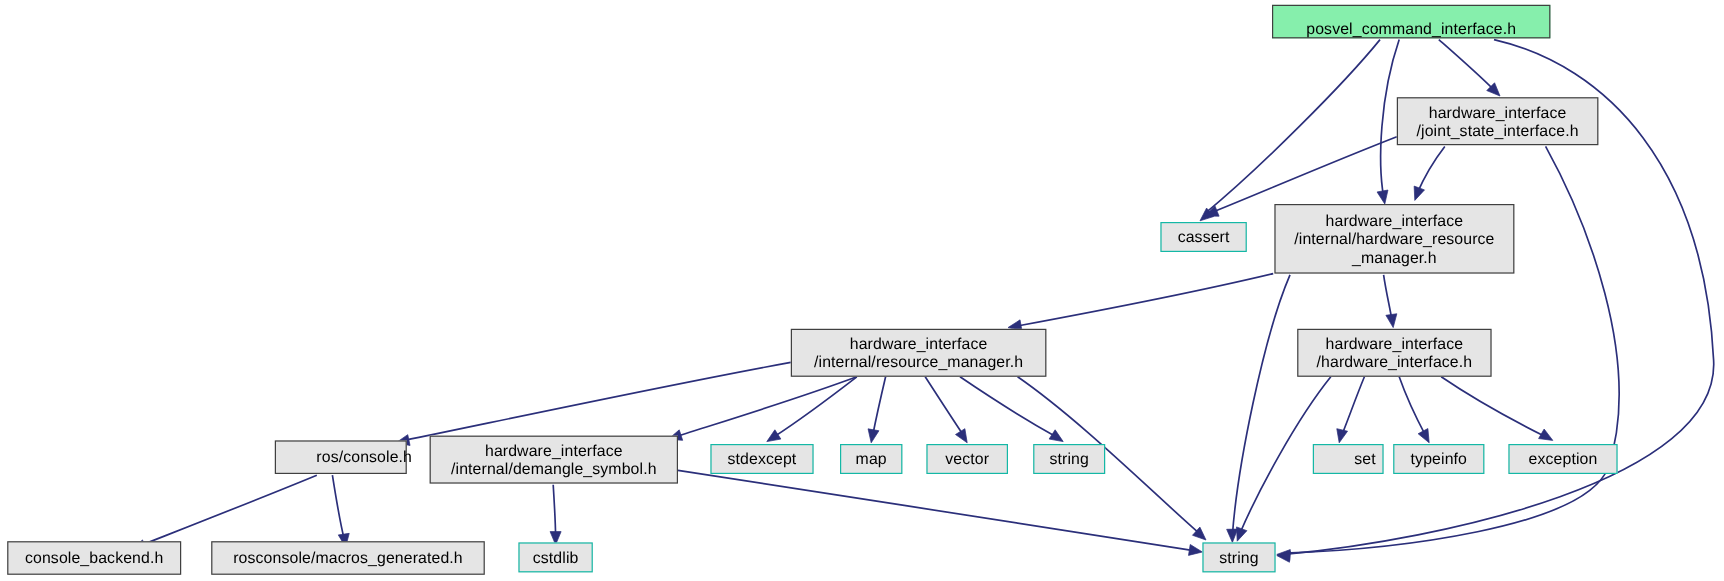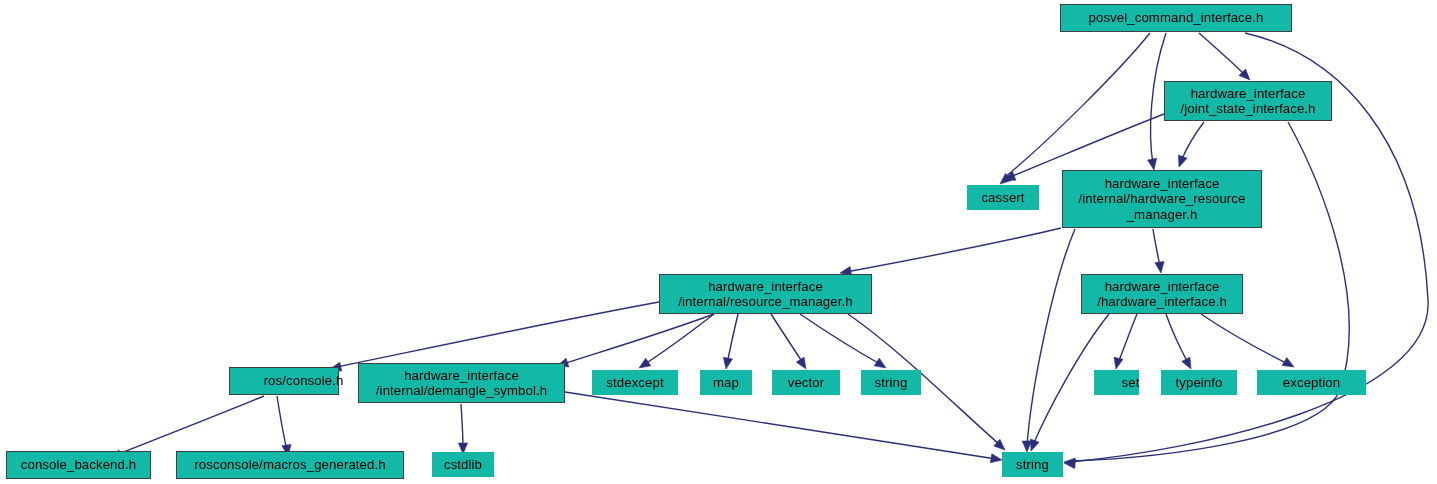--- a/index.html
+++ b/index.html
@@ -32,36 +32,37 @@
     stroke: #2b2f7a;
     stroke-width: 0.6;
   }
   .node {
     position: absolute;
     box-sizing: border-box;
     display: flex;
     align-items: center;
     justify-content: center;
     text-align: center;
-    background: #14b8a6;
+    background: #e5e5e5;
     font-size: 13.2px;
     color: #000000;
     line-height: 1.16;
     white-space: pre;
     letter-spacing: 0.1px;
   }
   .node.project {
     border: 1.6px solid #404040;
   }
   .node.system {
     border: 1px solid #14b8a6;
   }
   .node.root {
     border: 1.6px solid #404040;
-    background: #14b8a6;
+    background: #86efac;
+    align-items: flex-end;
   }
   .node-label {
     display: block;
     white-space: pre;
   }
 </style>
 </head>
 <body>
 
 <div id="graph-root">
@@ -179,21 +180,21 @@
 /internal/resource_manager.h</span></div>
       <div class="node project" style="left: 1081px; top: 274px; width: 162px; height: 40px;"><span class="node-label">hardware_interface
 /hardware_interface.h</span></div>
       <div class="node project" style="left: 229px; top: 367px; width: 110px; height: 28px; padding-left: 39px;"><span class="node-label">ros/console.h</span></div>
       <div class="node project" style="left: 358px; top: 363px; width: 207px; height: 40px;"><span class="node-label">hardware_interface
 /internal/demangle_symbol.h</span></div>
       <div class="node system" style="left: 592px; top: 370px; width: 86px; height: 25px;"><span class="node-label">stdexcept</span></div>
       <div class="node system" style="left: 700px; top: 370px; width: 52px; height: 25px;"><span class="node-label">map</span></div>
       <div class="node system" style="left: 772px; top: 370px; width: 68px; height: 25px;"><span class="node-label">vector</span></div>
       <div class="node system" style="left: 861px; top: 370px; width: 60px; height: 25px;"><span class="node-label">string</span></div>
-      <div class="node system" style="left: 1094px; top: 370px; width: 45px; height: 25px; padding-left: 28px;"><span class="node-label">set</span></div>
+      <div class="node system" style="left: 1094px; top: 370px; width: 59px; height: 25px; padding-left: 28px;"><span class="node-label">set</span></div>
       <div class="node system" style="left: 1161px; top: 370px; width: 76px; height: 25px;"><span class="node-label">typeinfo</span></div>
-      <div class="node system" style="left: 1257px; top: 370px; width: 109px; height: 25px;"><span class="node-label">exception</span></div>
+      <div class="node system" style="left: 1257px; top: 370px; width: 91px; height: 25px;"><span class="node-label">exception</span></div>
       <div class="node project" style="left: 6px; top: 451px; width: 145px; height: 28px;"><span class="node-label">console_backend.h</span></div>
       <div class="node project" style="left: 176px; top: 451px; width: 228px; height: 28px;"><span class="node-label">rosconsole/macros_generated.h</span></div>
       <div class="node system" style="left: 432px; top: 452px; width: 62px; height: 25px;"><span class="node-label">cstdlib</span></div>
       <div class="node system" style="left: 1002px; top: 452px; width: 61px; height: 25px;"><span class="node-label">string</span></div>
     </div>
 </div>
 
 </body></html>

